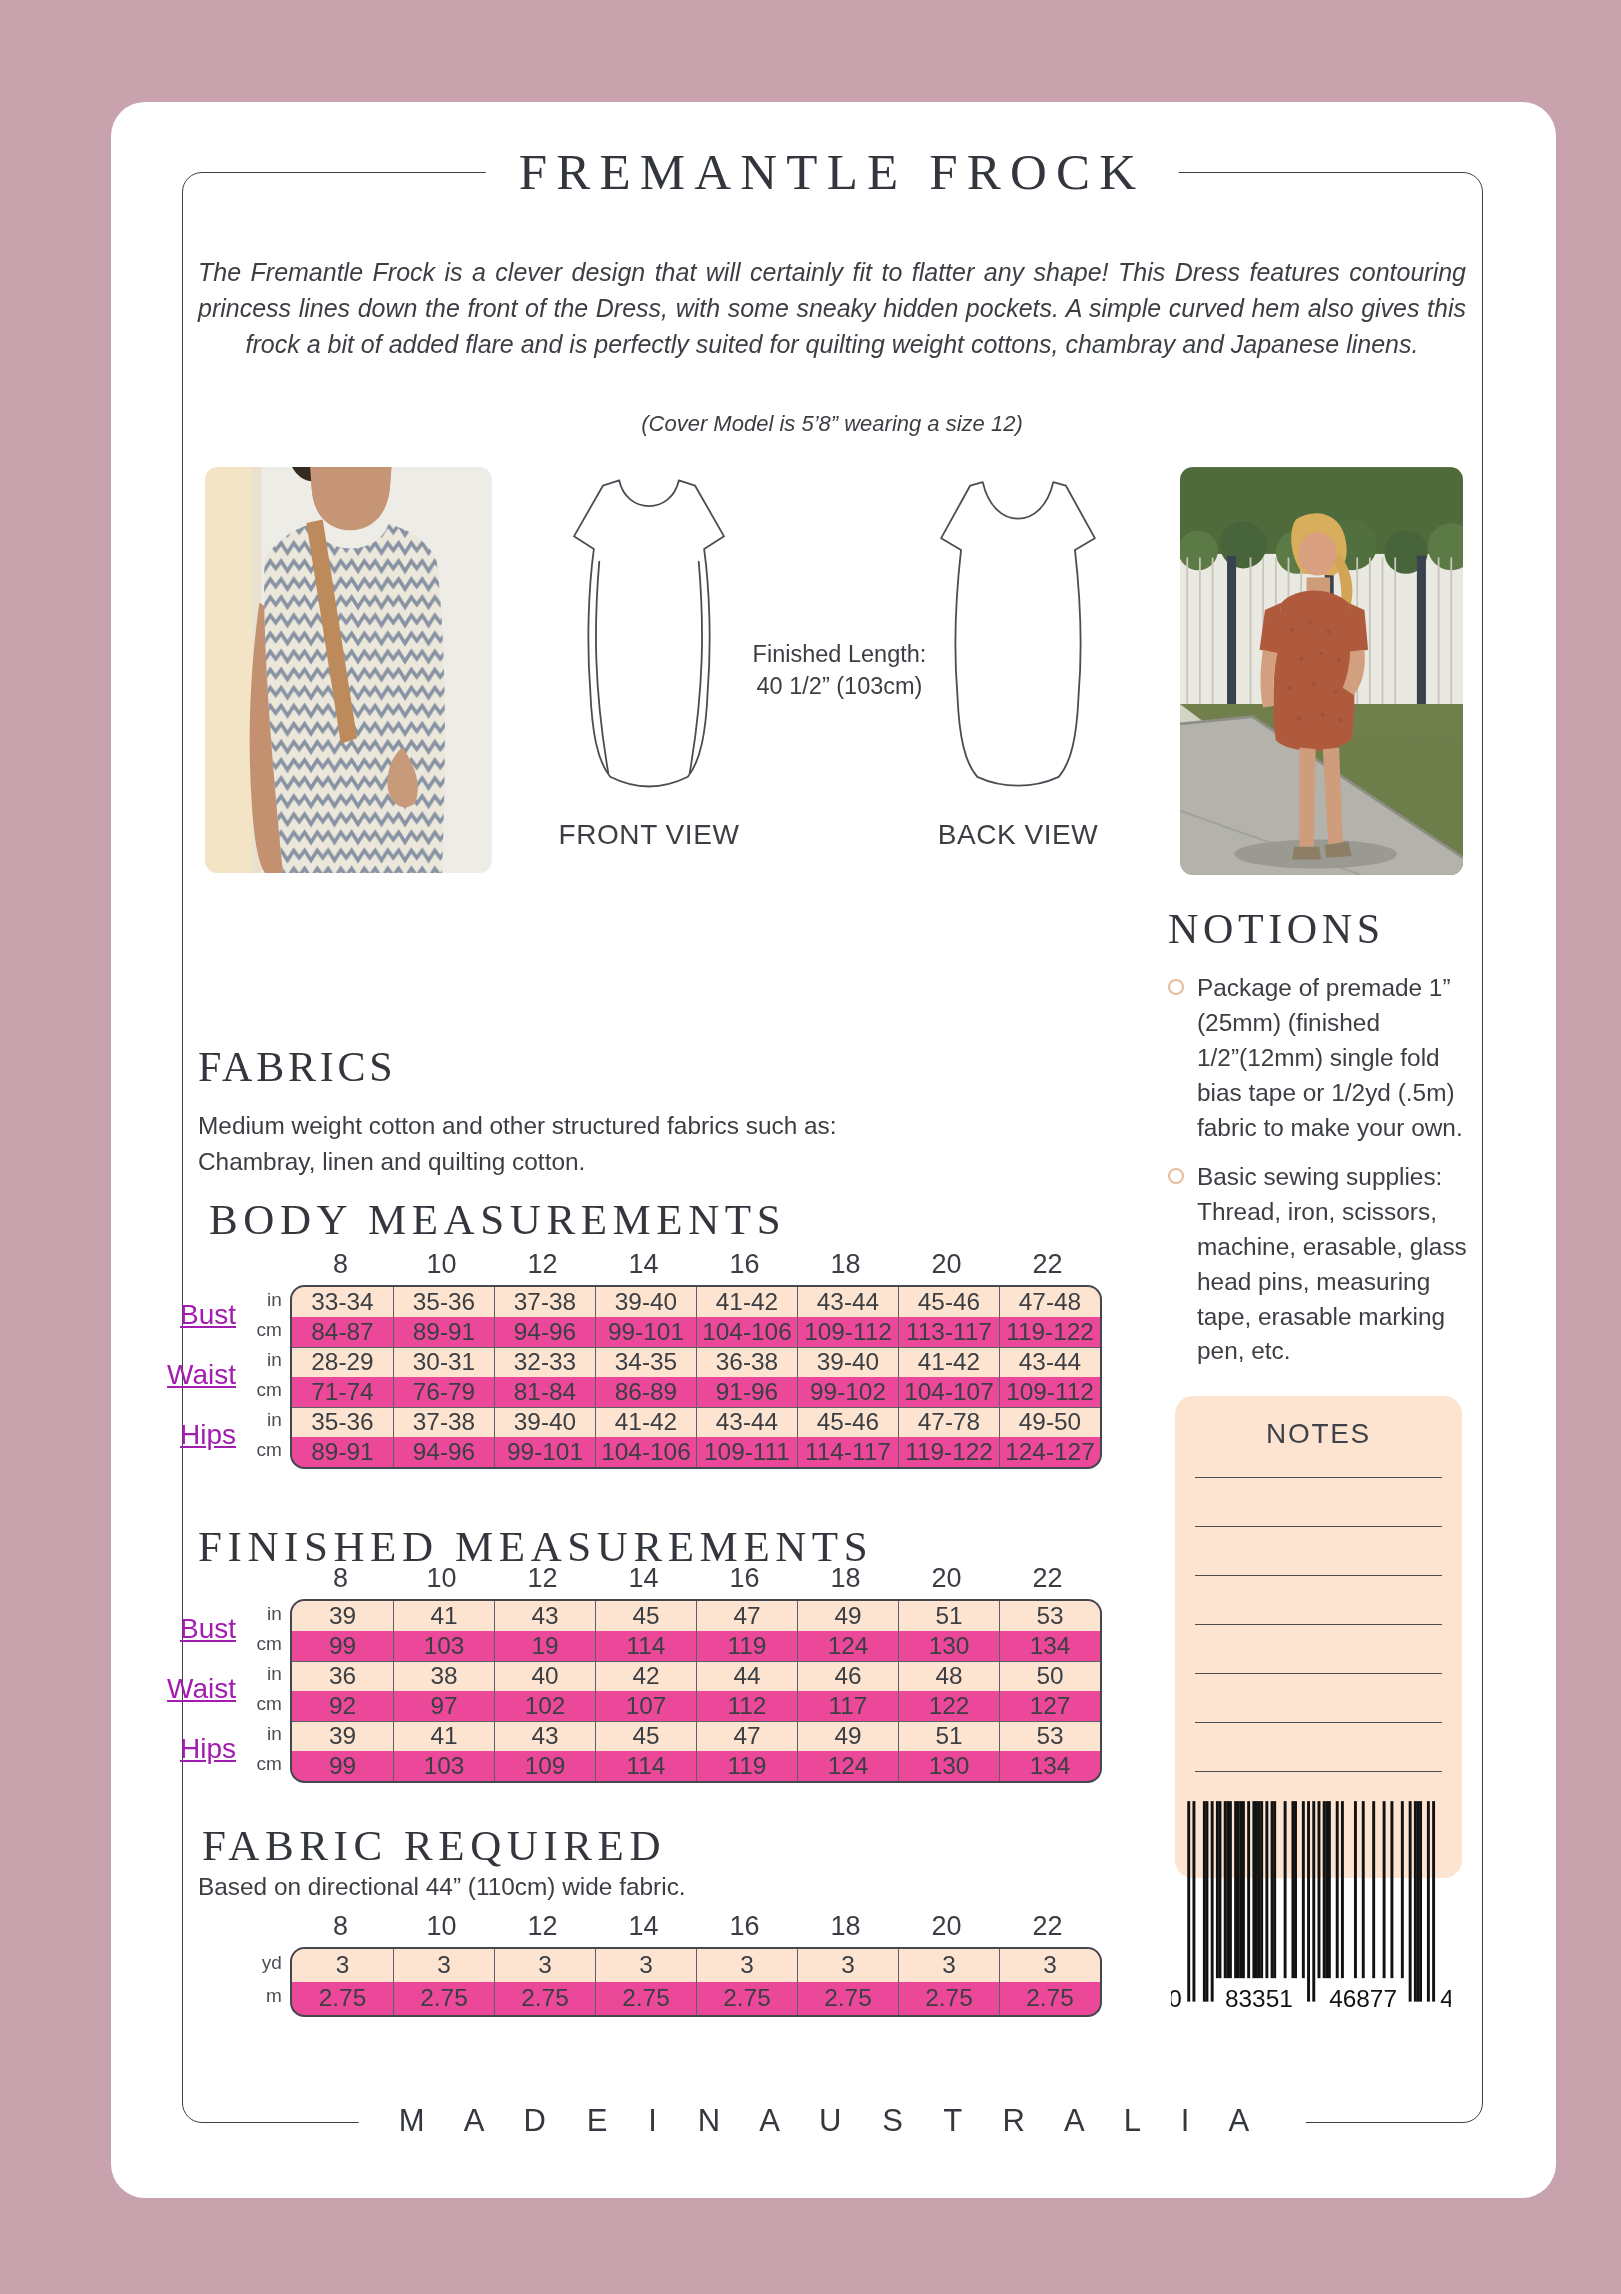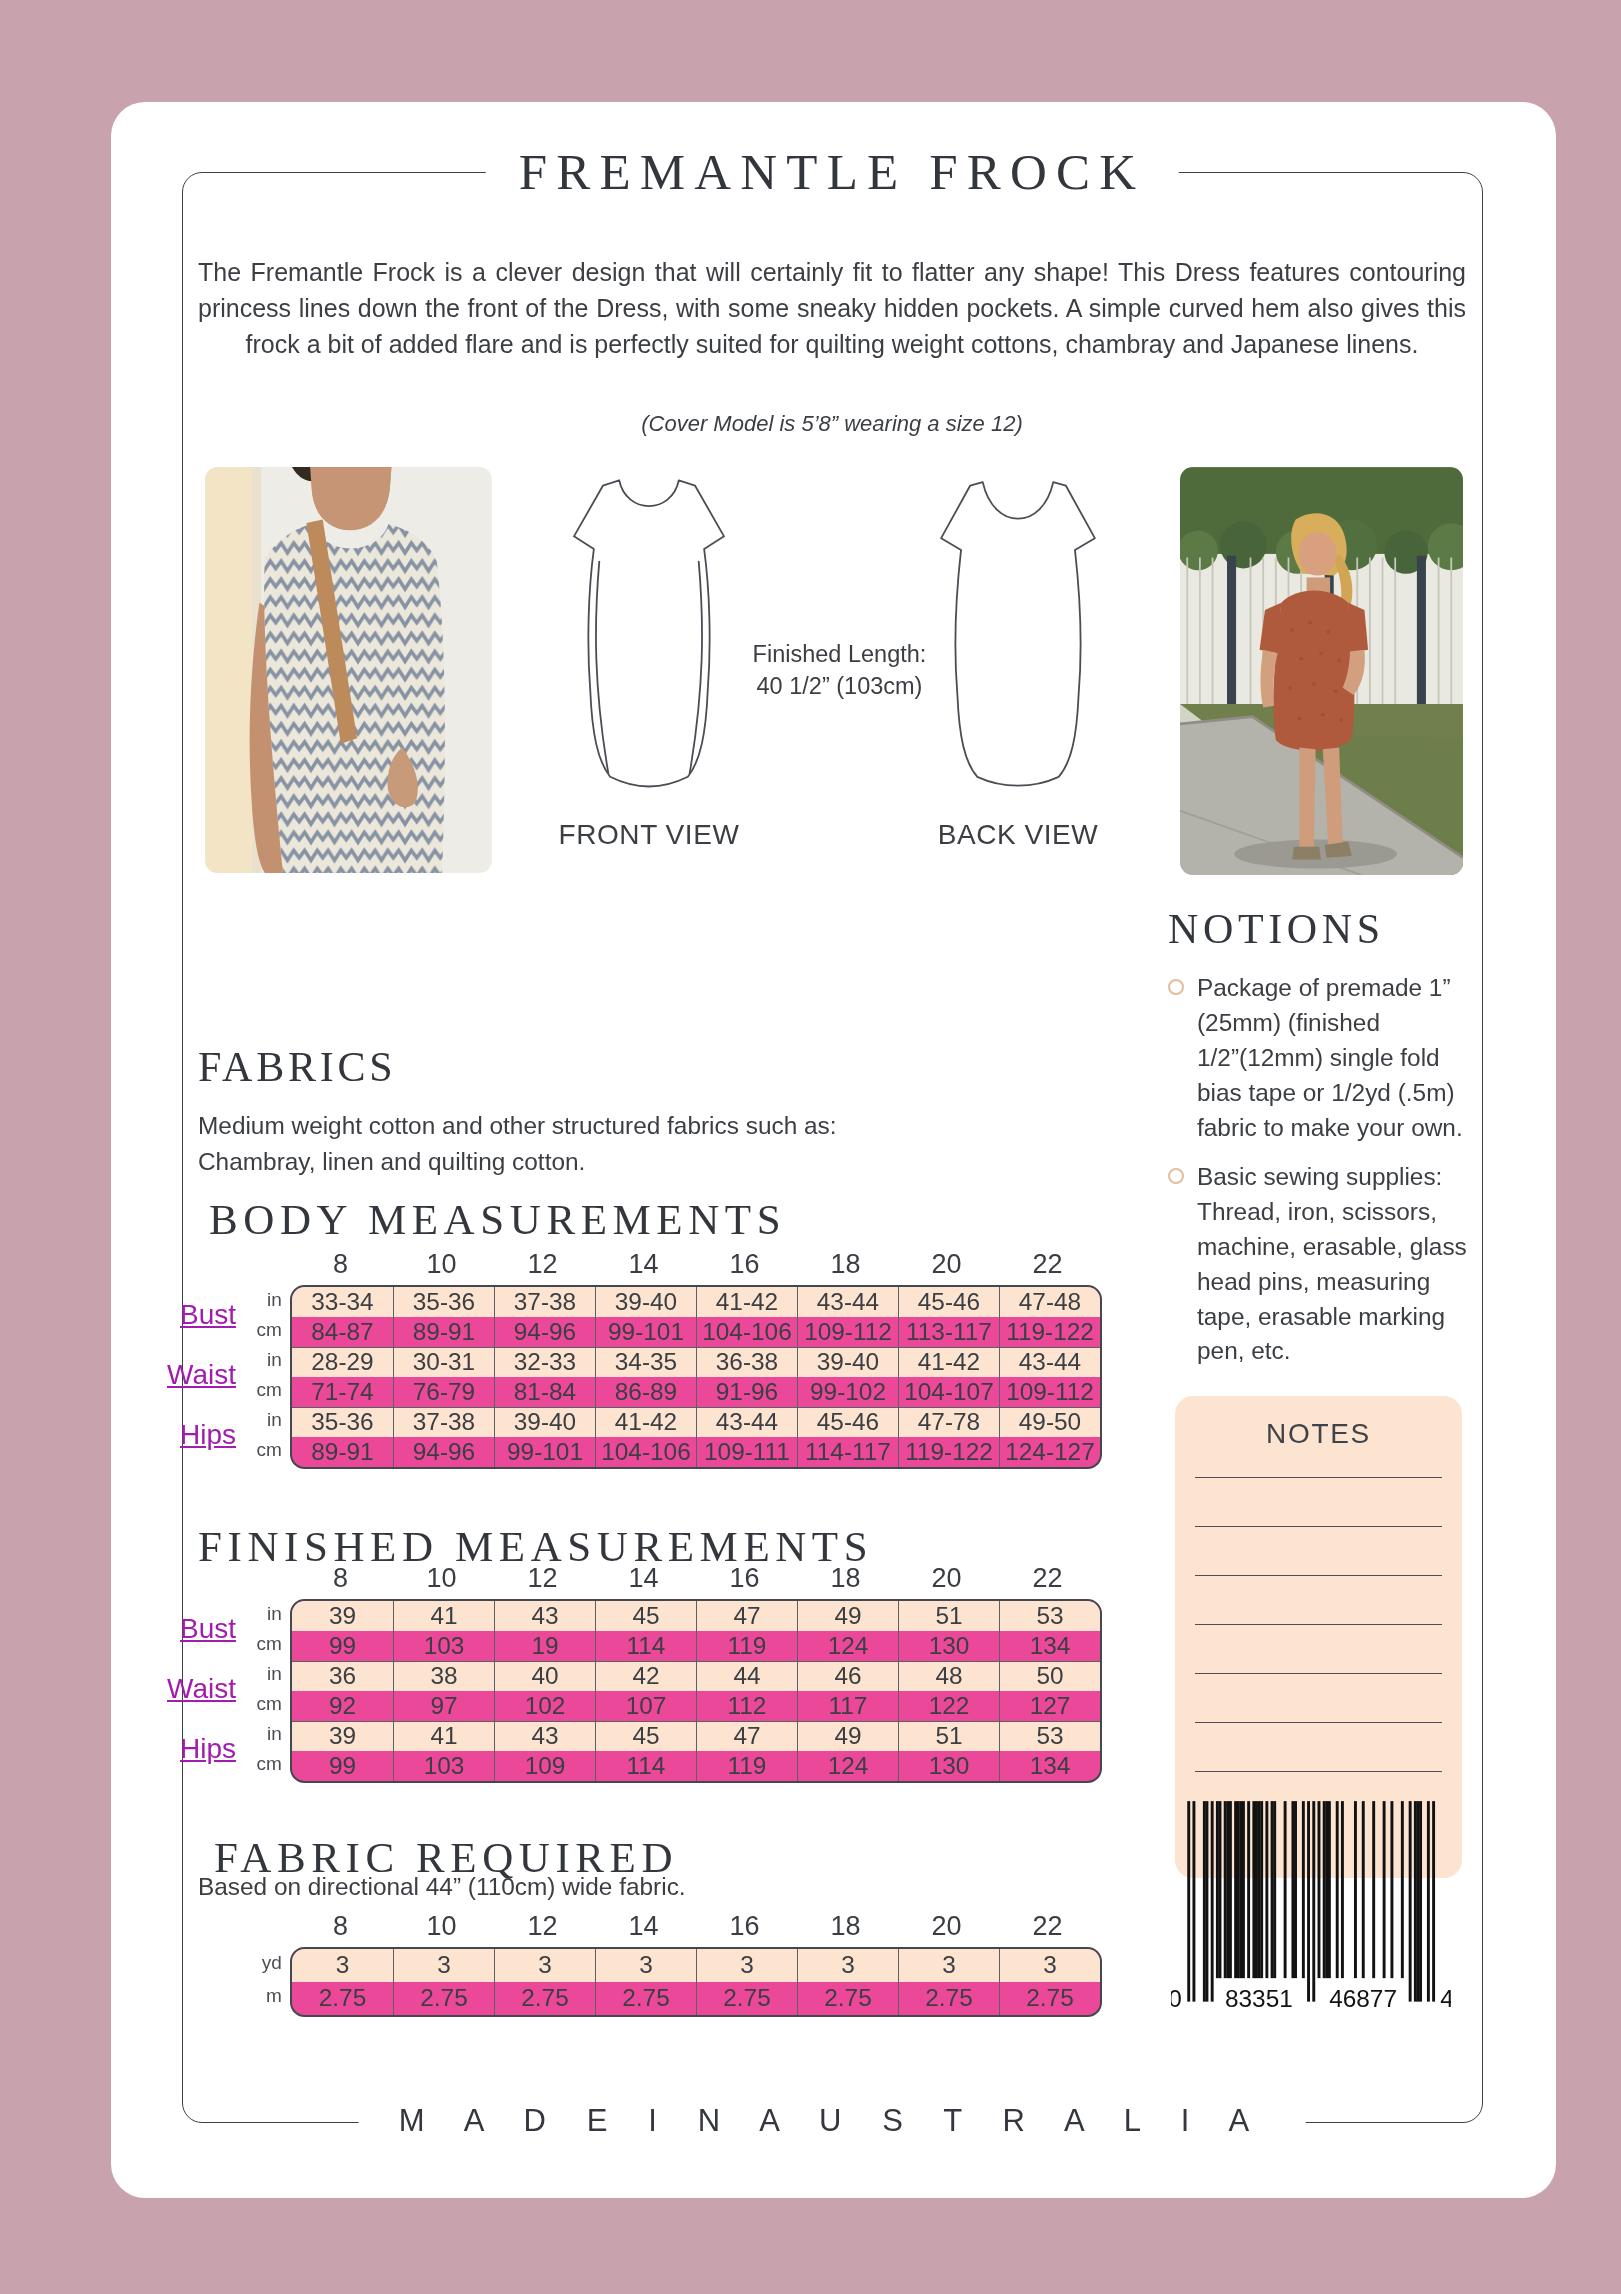--- a/index.html
+++ b/index.html
@@ -9,21 +9,21 @@
   .frame{position:absolute;left:71px;top:70px;width:1299px;height:1949px;border:1.8px solid #3d4147;border-radius:20px;}
 
   .serif-h{font-family:"Liberation Serif","DejaVu Serif",serif;font-weight:400;color:#33373d;}
 
   .title{position:absolute;left:721px;top:70px;transform:translate(-50%,-50%);background:#ffffff;
          padding:0 33px;font-size:51px;letter-spacing:0.18em;white-space:nowrap;}
   .made-in{position:absolute;left:721px;top:2019px;transform:translate(-50%,-50%);background:#ffffff;
          padding:0 40px;font-size:31px;letter-spacing:0.52em;white-space:nowrap;color:#34383e;}
 
   .description{position:absolute;left:87px;top:152px;width:1268px;font-size:25px;line-height:1.44;
-         text-align:justify;text-align-last:center;color:#3b3e43;}
+         text-align:justify;text-align-last:center;color:#3b3e43;font-style:italic;}
   .cover-note{position:absolute;left:87px;top:309px;width:1268px;text-align:center;font-style:italic;font-size:22px;}
 
   .photo{position:absolute;border-radius:12.7px;overflow:hidden;}
   .photo-left{left:94px;top:365px;width:287px;height:406px;}
   .photo-right{left:1069px;top:365px;width:283px;height:408px;}
   .photo svg{display:block;}
 
   .sketch{position:absolute;width:226px;height:353px;}
   .sketch-front{left:425px;top:360px;}
   .sketch-back{left:794px;top:360px;}
@@ -368,21 +368,21 @@
             <div class="mt-cell vl">109</div>
             <div class="mt-cell vl">114</div>
             <div class="mt-cell vl">119</div>
             <div class="mt-cell vl">124</div>
             <div class="mt-cell vl">130</div>
             <div class="mt-cell vl">134</div>
           </div>
         </div>
       </div>
 
-    <h2 class="fabreq-h serif-h" style="margin:16px;position:absolute;">FABRIC REQUIRED</h2>
+    <h2 class="fabreq-h serif-h" style="margin:4px;position:absolute;">FABRIC REQUIRED</h2>
     <div class="fabreq-note">Based on directional 44” (110cm) wide fabric.</div>
     <div id="tbl-fab" class="mt mt-fabreq">
         <div class="mt-header">
           <div class="mt-size">8</div>
           <div class="mt-size">10</div>
           <div class="mt-size">12</div>
           <div class="mt-size">14</div>
           <div class="mt-size">16</div>
           <div class="mt-size">18</div>
           <div class="mt-size">20</div>

